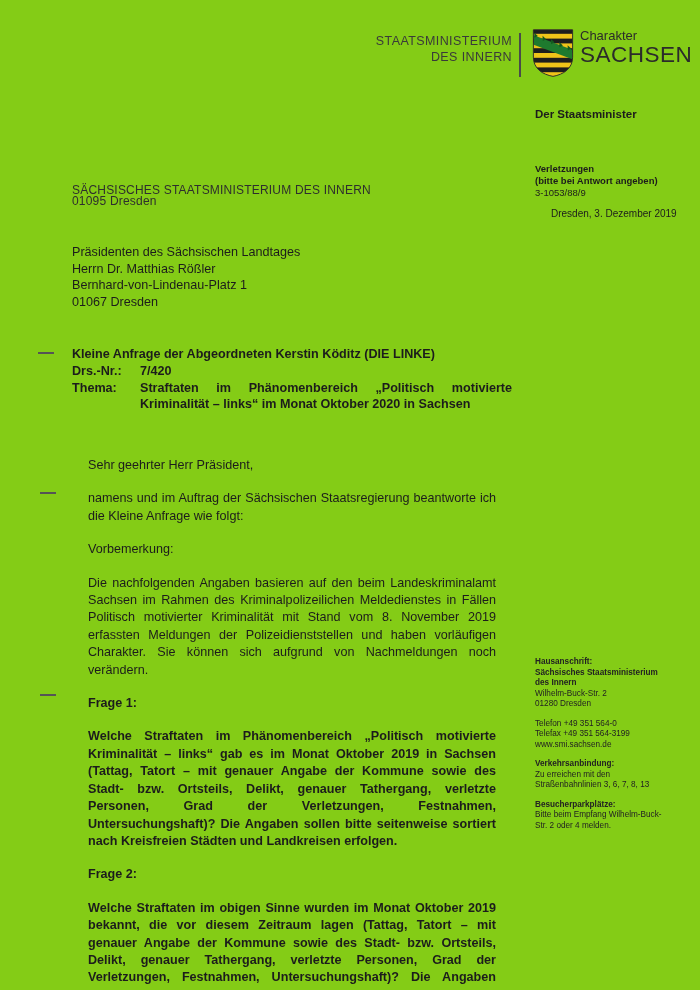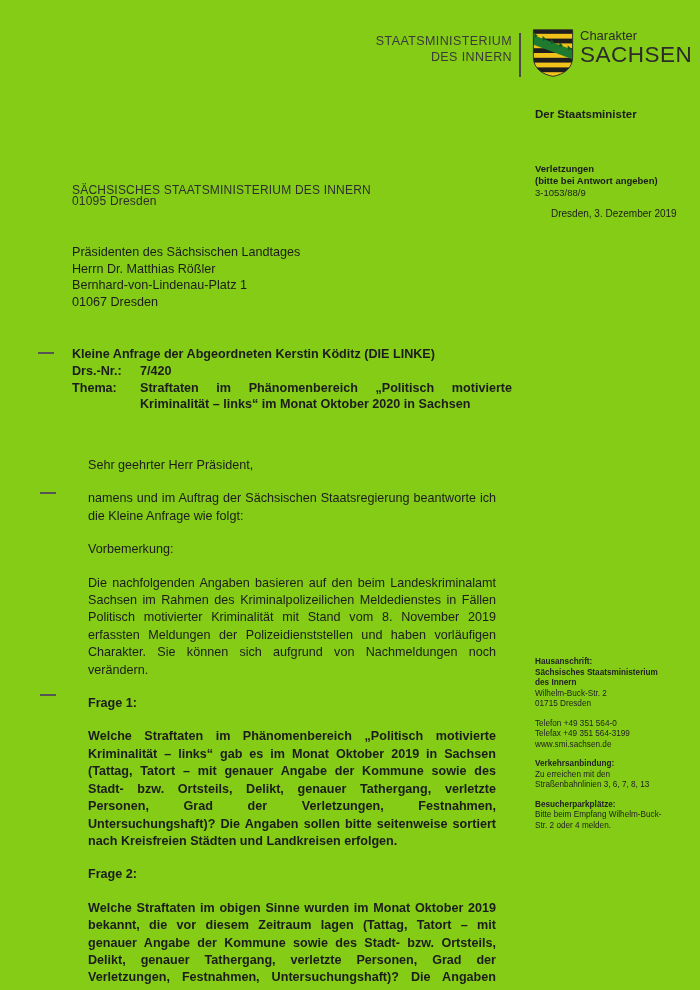--- a/index.html
+++ b/index.html
@@ -168,21 +168,21 @@
     <p class="bold mt1">Frage 2:</p>
     <p class="just bold">Welche Straftaten im obigen Sinne wurden im Monat Oktober 2019 bekannt, die vor diesem Zeitraum lagen (Tattag, Tatort – mit genauer Angabe der Kommune sowie des Stadt- bzw. Ortsteils, Delikt, genauer Tathergang, verletzte Personen, Grad der Verletzungen, Festnahmen, Untersuchungshaft)? Die Angaben sollen bitte seitenweise sortiert nach Kreisfreien Städten und Landkreisen erfolgen.</p>
   </div>
 
   <aside class="sidebar">
     <div class="blk">
       <div class="b">Hausanschrift:</div>
       <div class="b">Sächsisches Staatsministerium</div>
       <div class="b">des Innern</div>
       <div>Wilhelm-Buck-Str. 2</div>
-      <div>01715 Dresden</div>
+      <div>01280 Dresden</div>
     </div>
     <div class="blk">
       <div>Telefon +49 351 564-0</div>
       <div>Telefax +49 351 564-3199</div>
       <div>www.smi.sachsen.de</div>
     </div>
     <div class="blk">
       <div class="b">Verkehrsanbindung:</div>
       <div>Zu erreichen mit den Straßenbahnlinien 3, 6, 7, 8, 13</div>
     </div>

